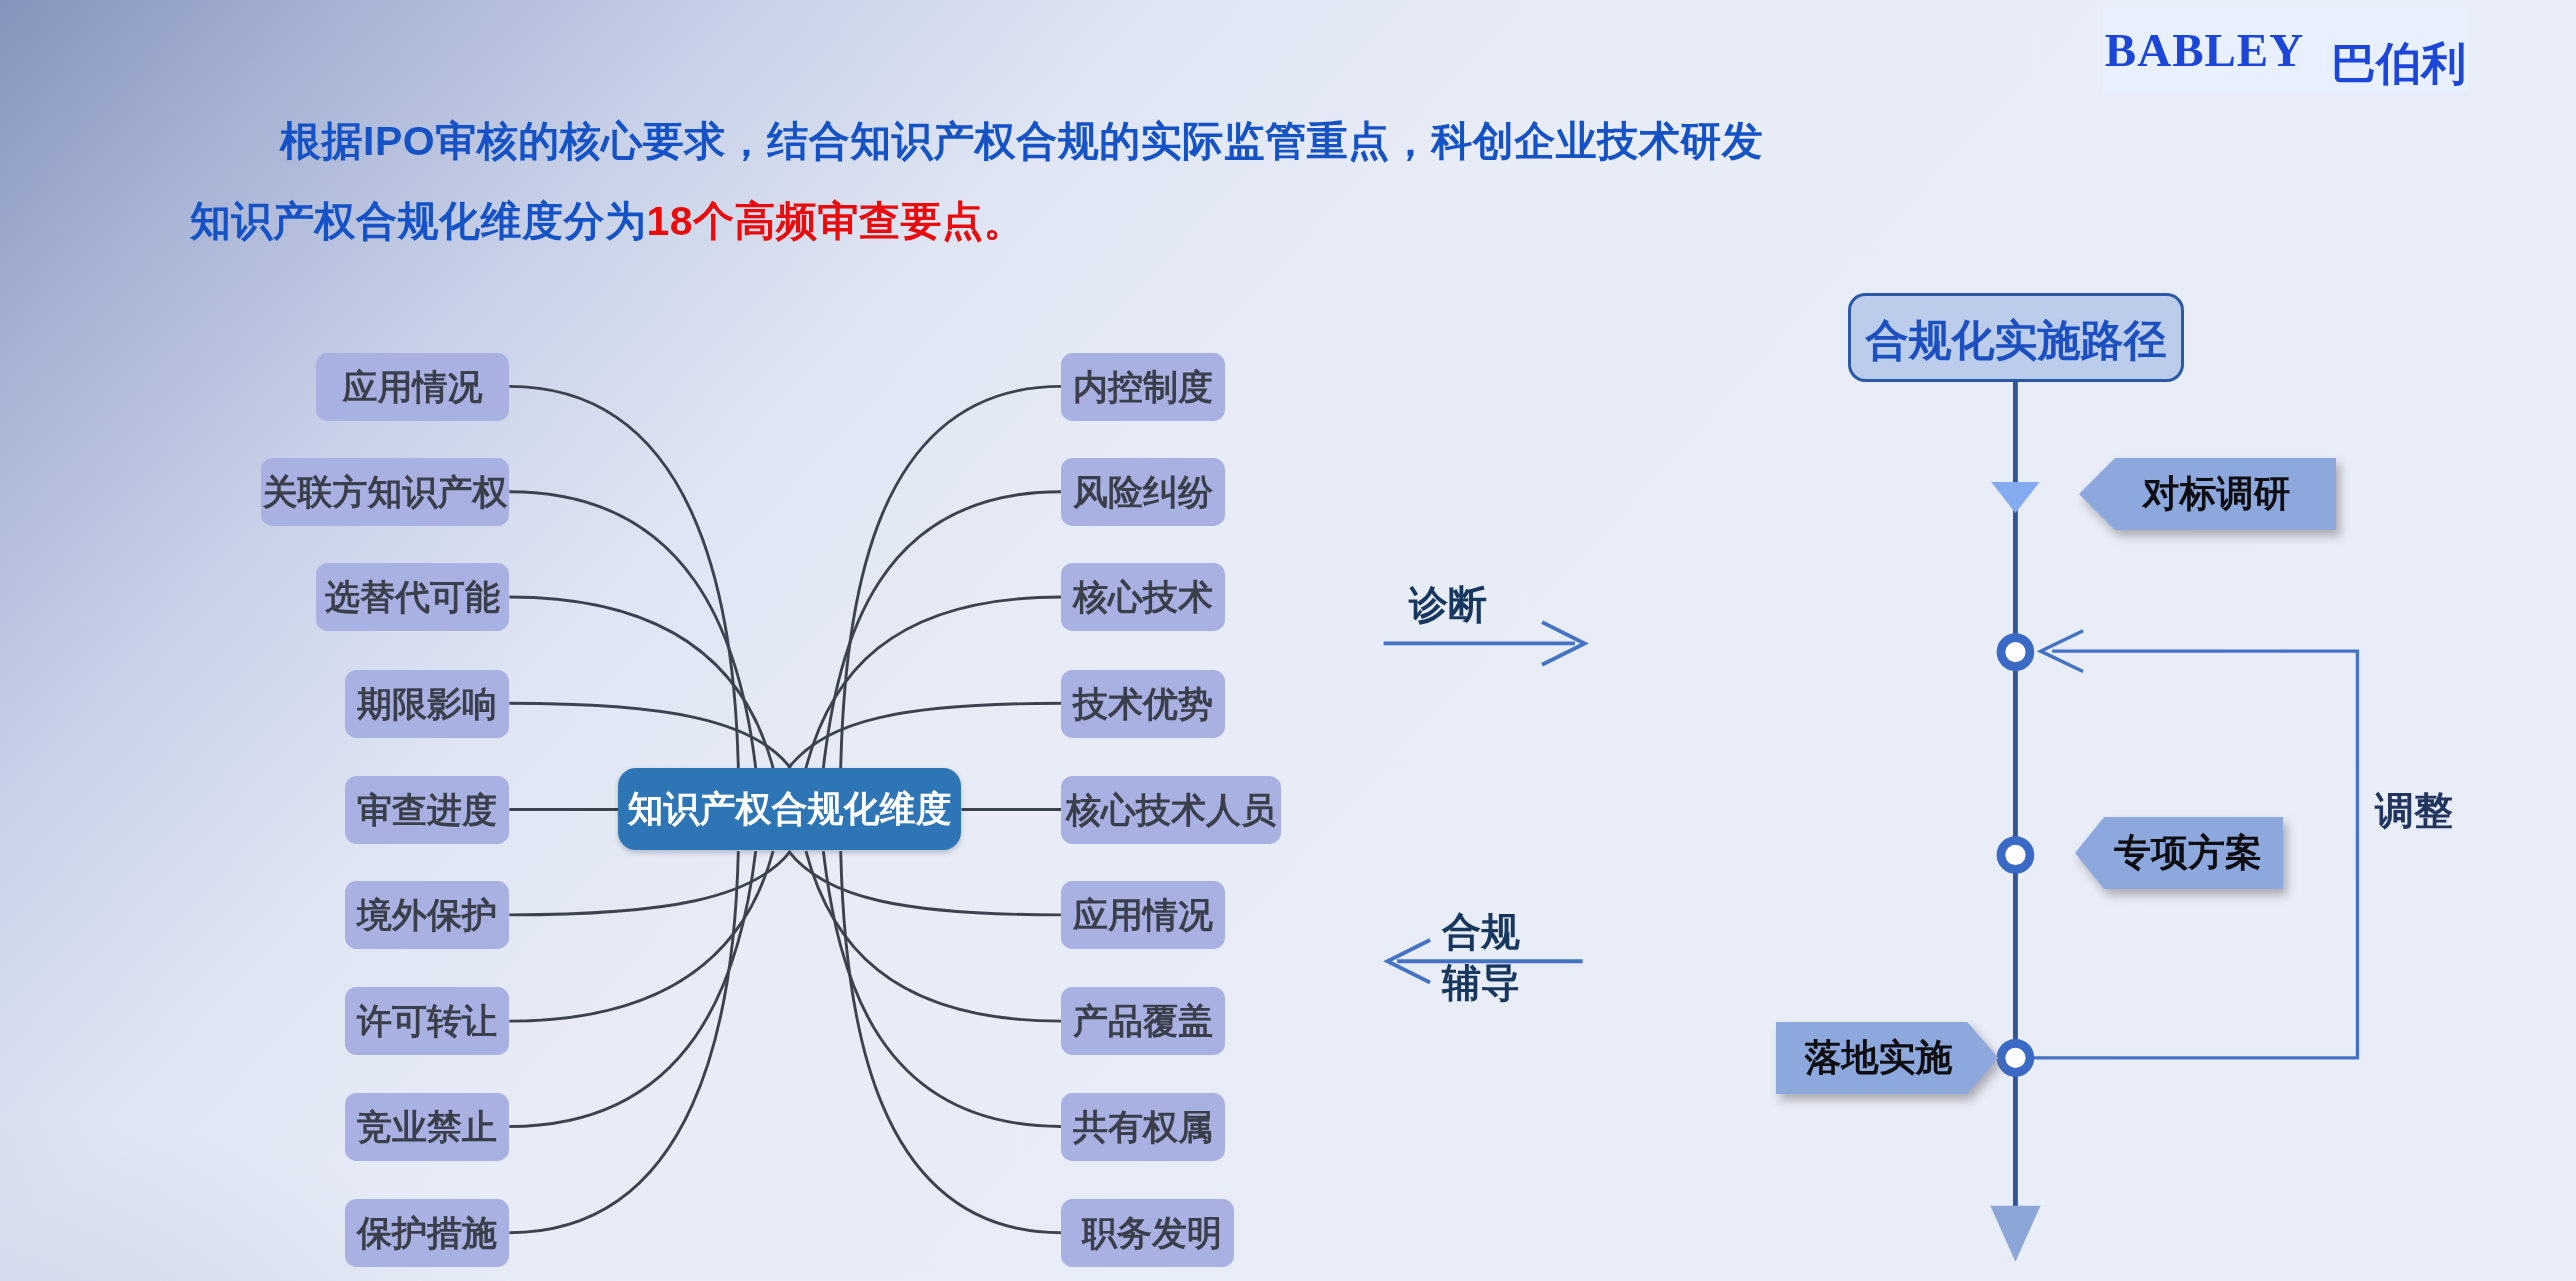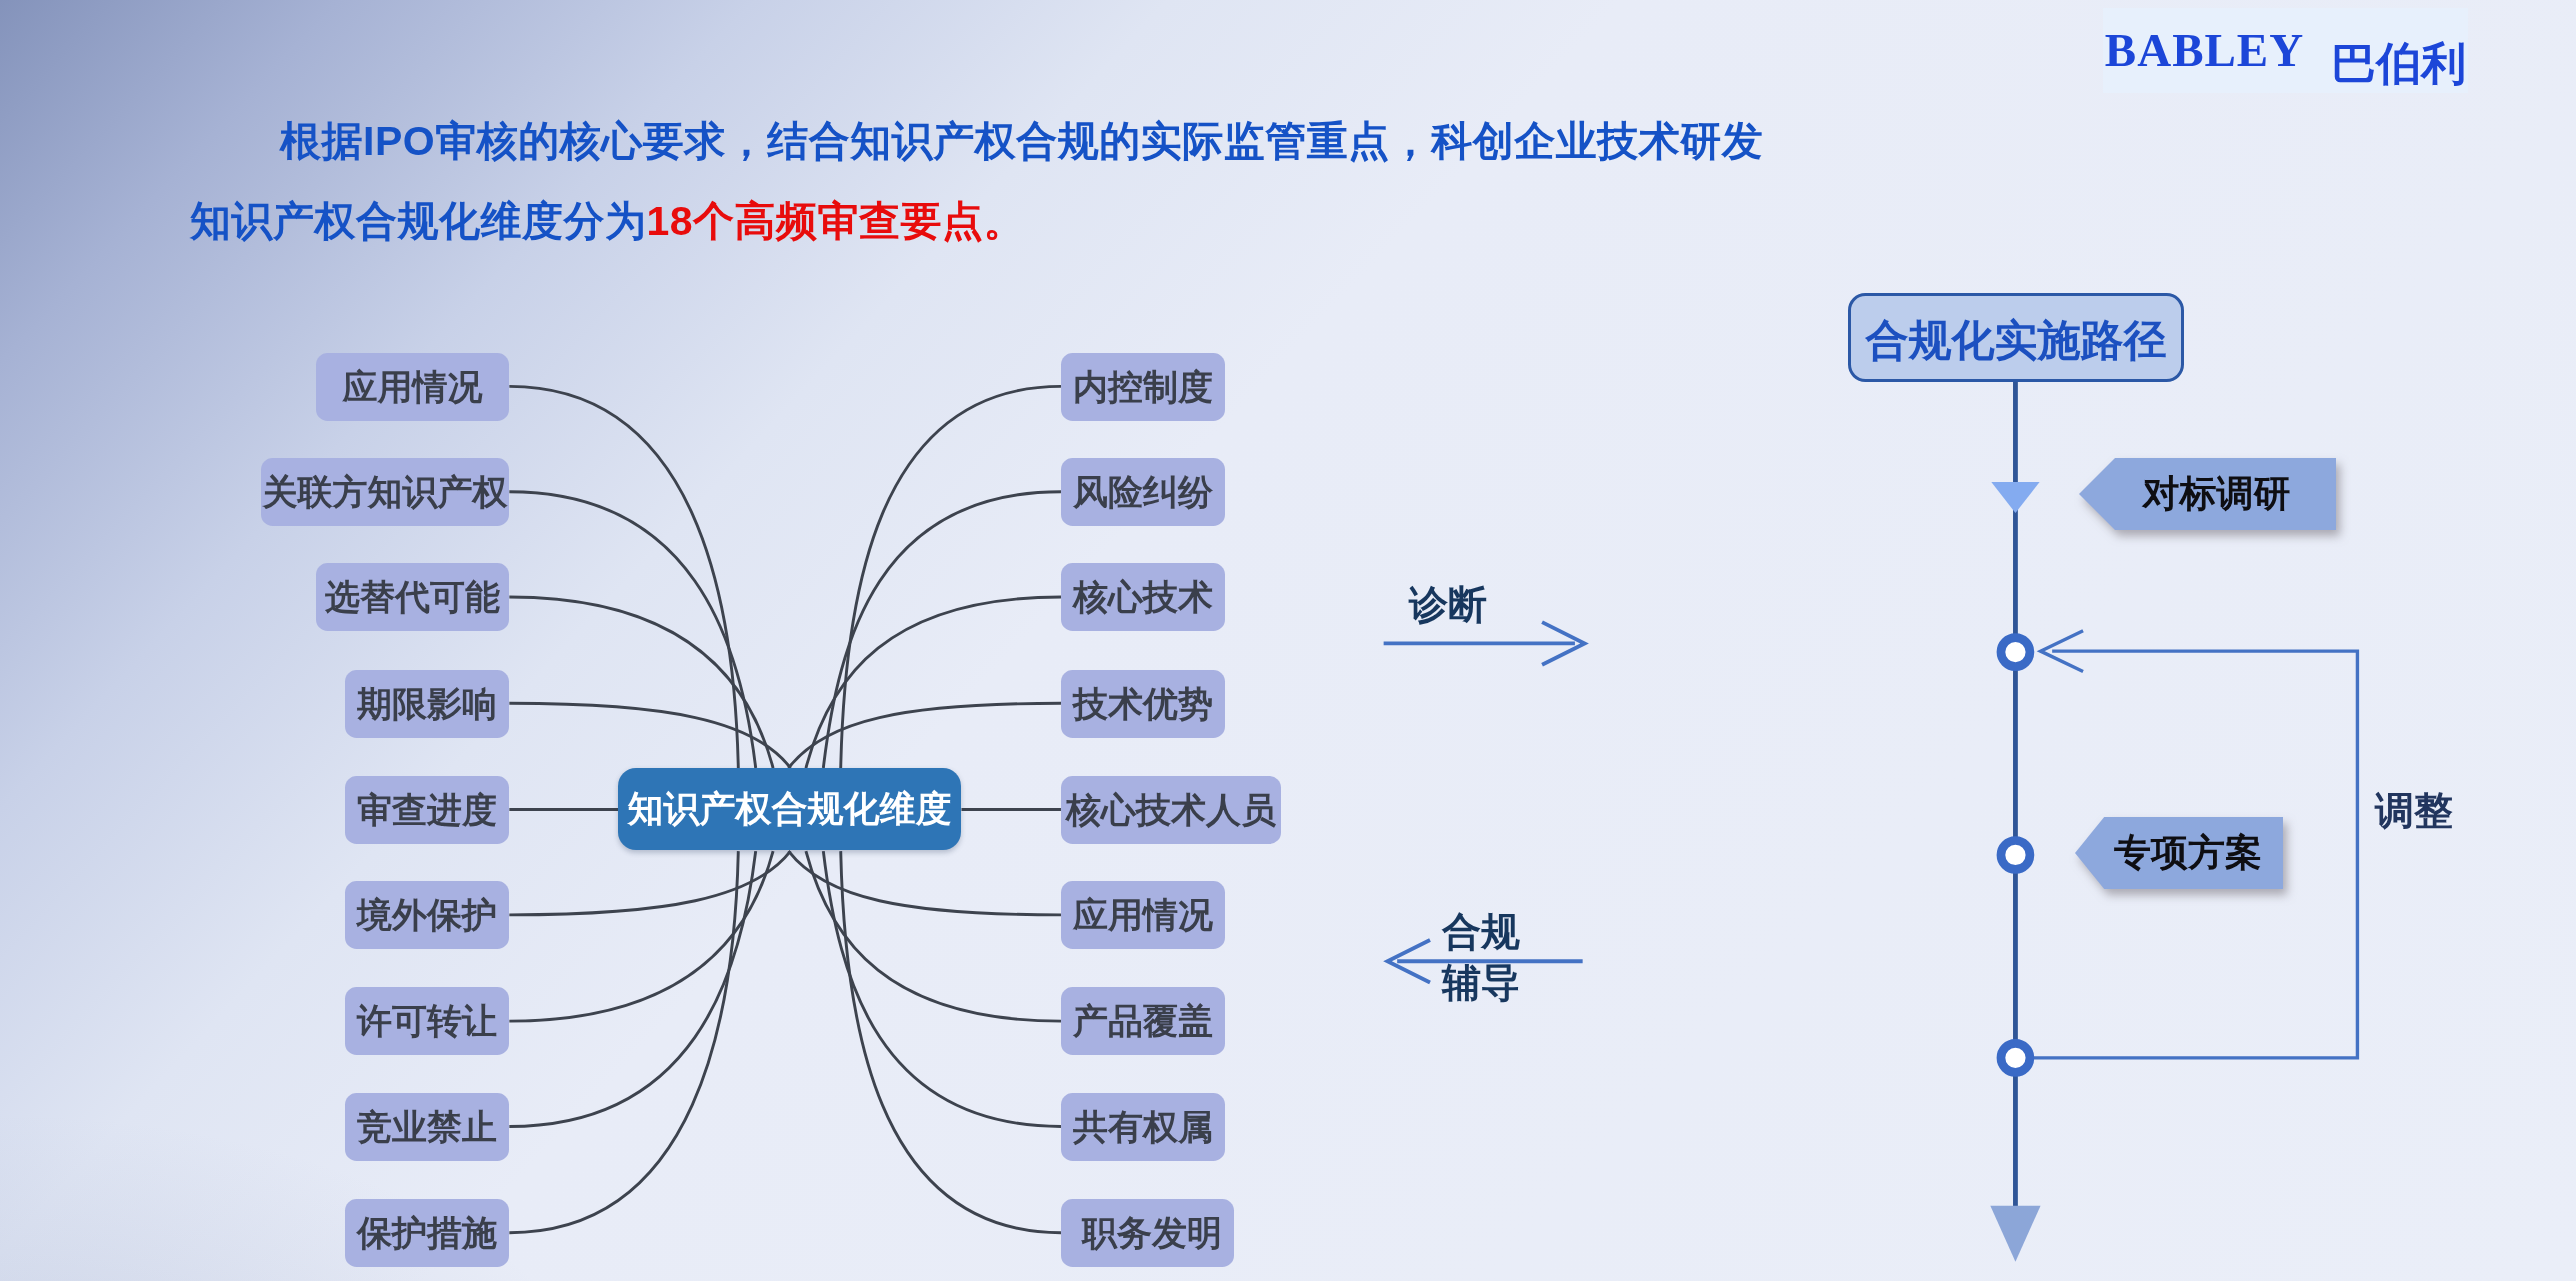--- a/index.html
+++ b/index.html
@@ -136,17 +136,20 @@
   </div>
 
   <div class="path-title">合规化实施路径</div>
 
   <div class="banner-wrap" style="left:2079px;top:458px;">
     <div class="banner banner-left" style="width:240px;">对标调研</div>
   </div>
   <div class="banner-wrap" style="left:2075px;top:817px;">
     <div class="banner banner-left" style="width:191px;">专项方案</div>
   </div>
+  <div class="banner-wrap" style="left:1776px;top:1022px;">
+    <div class="banner banner-right" style="width:205px;">落地实施</div>
+  </div>
 
   <div class="adjust-label">调整</div>
 
 </div>
 
 
 </body></html>

